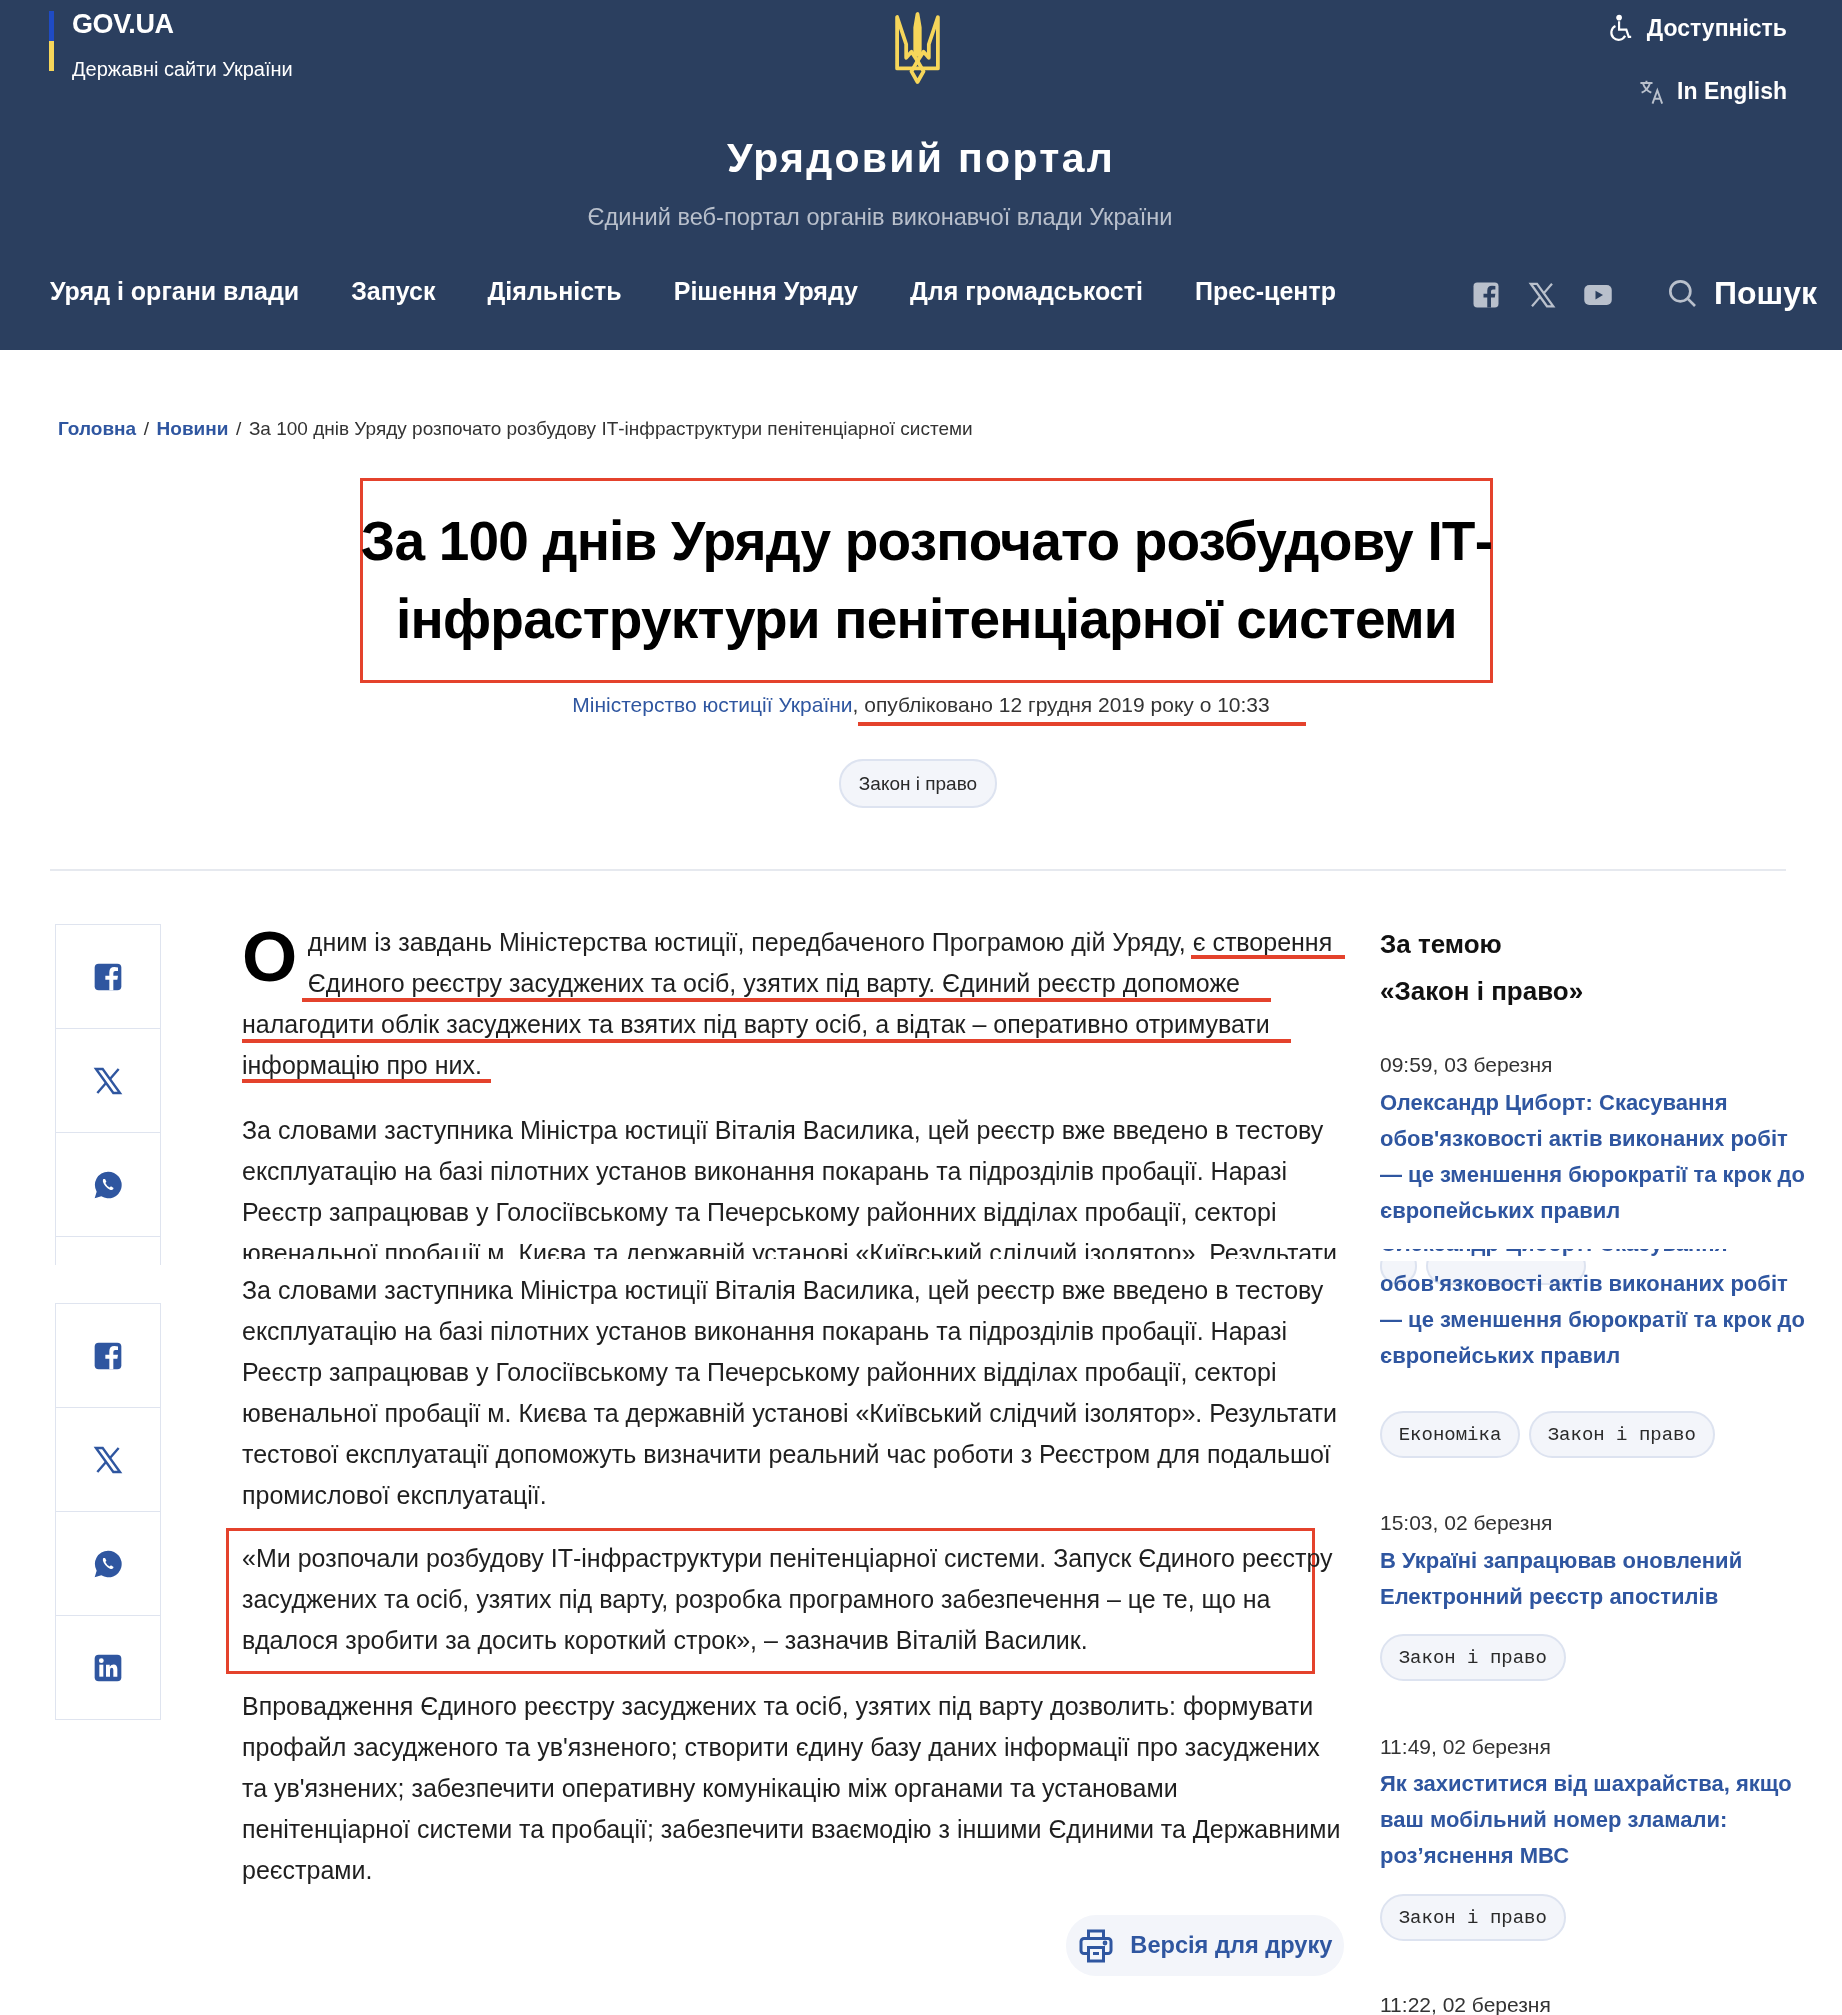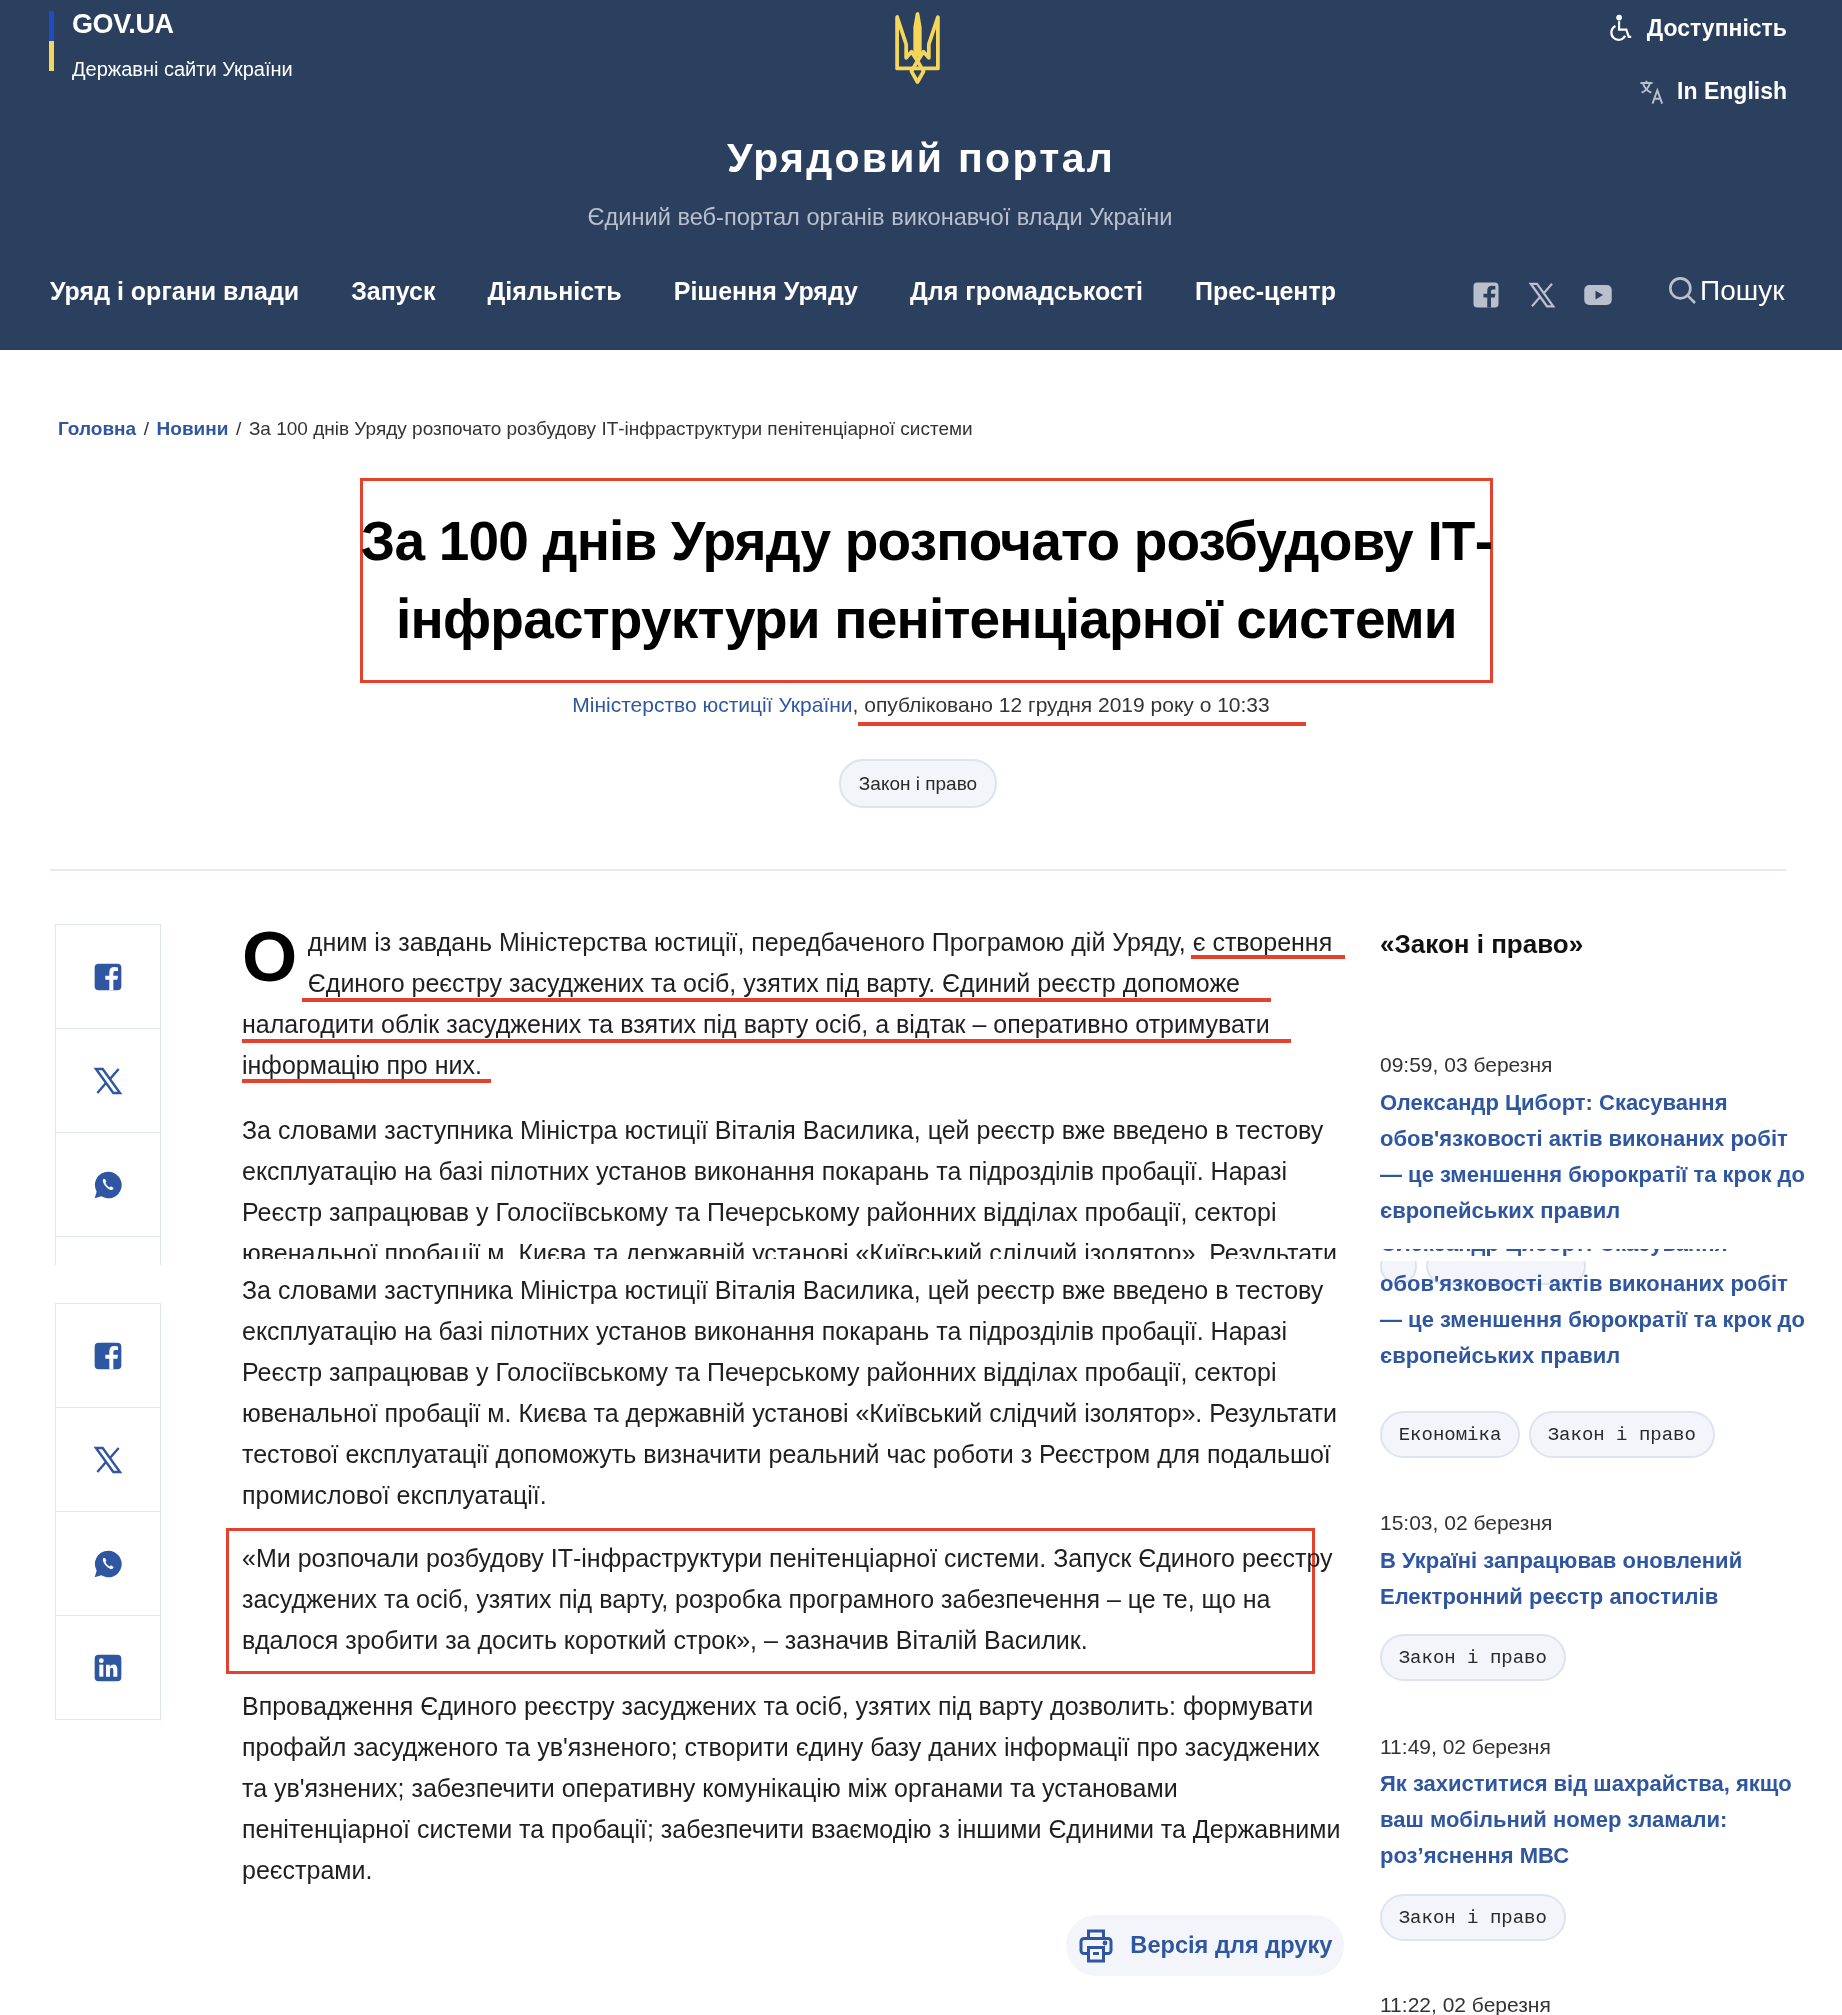--- a/index.html
+++ b/index.html
@@ -21,21 +21,21 @@
   .tr-item { display: flex; align-items: center; justify-content: flex-end; gap: 10.6px; height: 36px; margin-bottom: 27px; color: #fff; font-size: 23px; font-weight: bold; cursor: pointer; white-space: nowrap; }
   .tr-item svg { width: 29px; height: 29px; }
 
   .portal-title { position: absolute; left: 0; width: 1842px; top: 135px; text-align: center; font-size: 41px; font-weight: bold; color: #ffffff; letter-spacing: 2.3px; }
   .portal-sub { position: absolute; left: 0; width: 1760px; top: 204px; text-align: center; font-size: 23.6px; color: #b9c0cc; }
 
   .nav { position: absolute; left: 50px; top: 277px; display: flex; gap: 52px; }
   .nav-item { font-size: 25px; font-weight: bold; color: #ffffff; white-space: nowrap; cursor: pointer; }
   .social-head { position: absolute; left: 1471px; top: 280px; display: flex; gap: 26px; align-items: center; }
   .social-head svg { width: 30px; height: 30px; }
-  .search { position: absolute; left: 1667px; top: 275px; display: flex; align-items: center; gap: 1px; color: #fff; font-size: 28px; font-weight: normal; cursor: pointer; }
+  .search { position: absolute; left: 1667px; top: 275px; display: flex; align-items: center; gap: 15px; color: #fff; font-size: 32px; font-weight: bold; cursor: pointer; }
   .search svg { width: 32px; height: 32px; }
 
   
   .breadcrumb { position: absolute; left: 58px; top: 418px; font-size: 19px; white-space: nowrap; color: #333; }
   .breadcrumb a { color: #2f56a0; font-weight: bold; text-decoration: none; }
   .breadcrumb .sep { color: #333; margin: 0 7.6px; }
 
   
   .title-box { position: absolute; left: 360px; top: 478px; width: 1133px; height: 205px; border: 3px solid #e4422c; }
   .title { position: absolute; left: 360px; top: 502px; width: 1133px; text-align: center; font-size: 55px; line-height: 78px; font-weight: bold; color: #000; letter-spacing: -0.8px; }
@@ -236,20 +236,21 @@
       <rect x="7" y="2" width="10" height="5"></rect>
       <rect x="2" y="7" width="20" height="10" rx="2"></rect>
       <rect x="7" y="13" width="10" height="9" fill="#f3f5fa"></rect>
       <path d="M10 17 H14"></path>
       <circle cx="18" cy="10" r="0.6" fill="#2f56a0"></circle>
     </svg>
   <span>Версія для друку</span>
 </div>
 
 <div class="side side-h">
+  <div>За темою</div>
   <div>«Закон і право»</div>
 </div>
 
 <div class="side-time" style="left:1380px; top:1053px;">09:59, 03 березня</div>
 <div class="side-link" style="left:1380px; top:1085px;">Олександр Циборт: Скасування обов'язковості актів виконаних робіт — це зменшення бюрократії та крок до європейських правил</div>
 
 <div class="side-clip">
   <div class="side-tags" style="left:0; top:0px;">
     <span class="pill" style="height:38px;"></span>
     <span class="pill" style="height:38px; width:160px;"></span>

